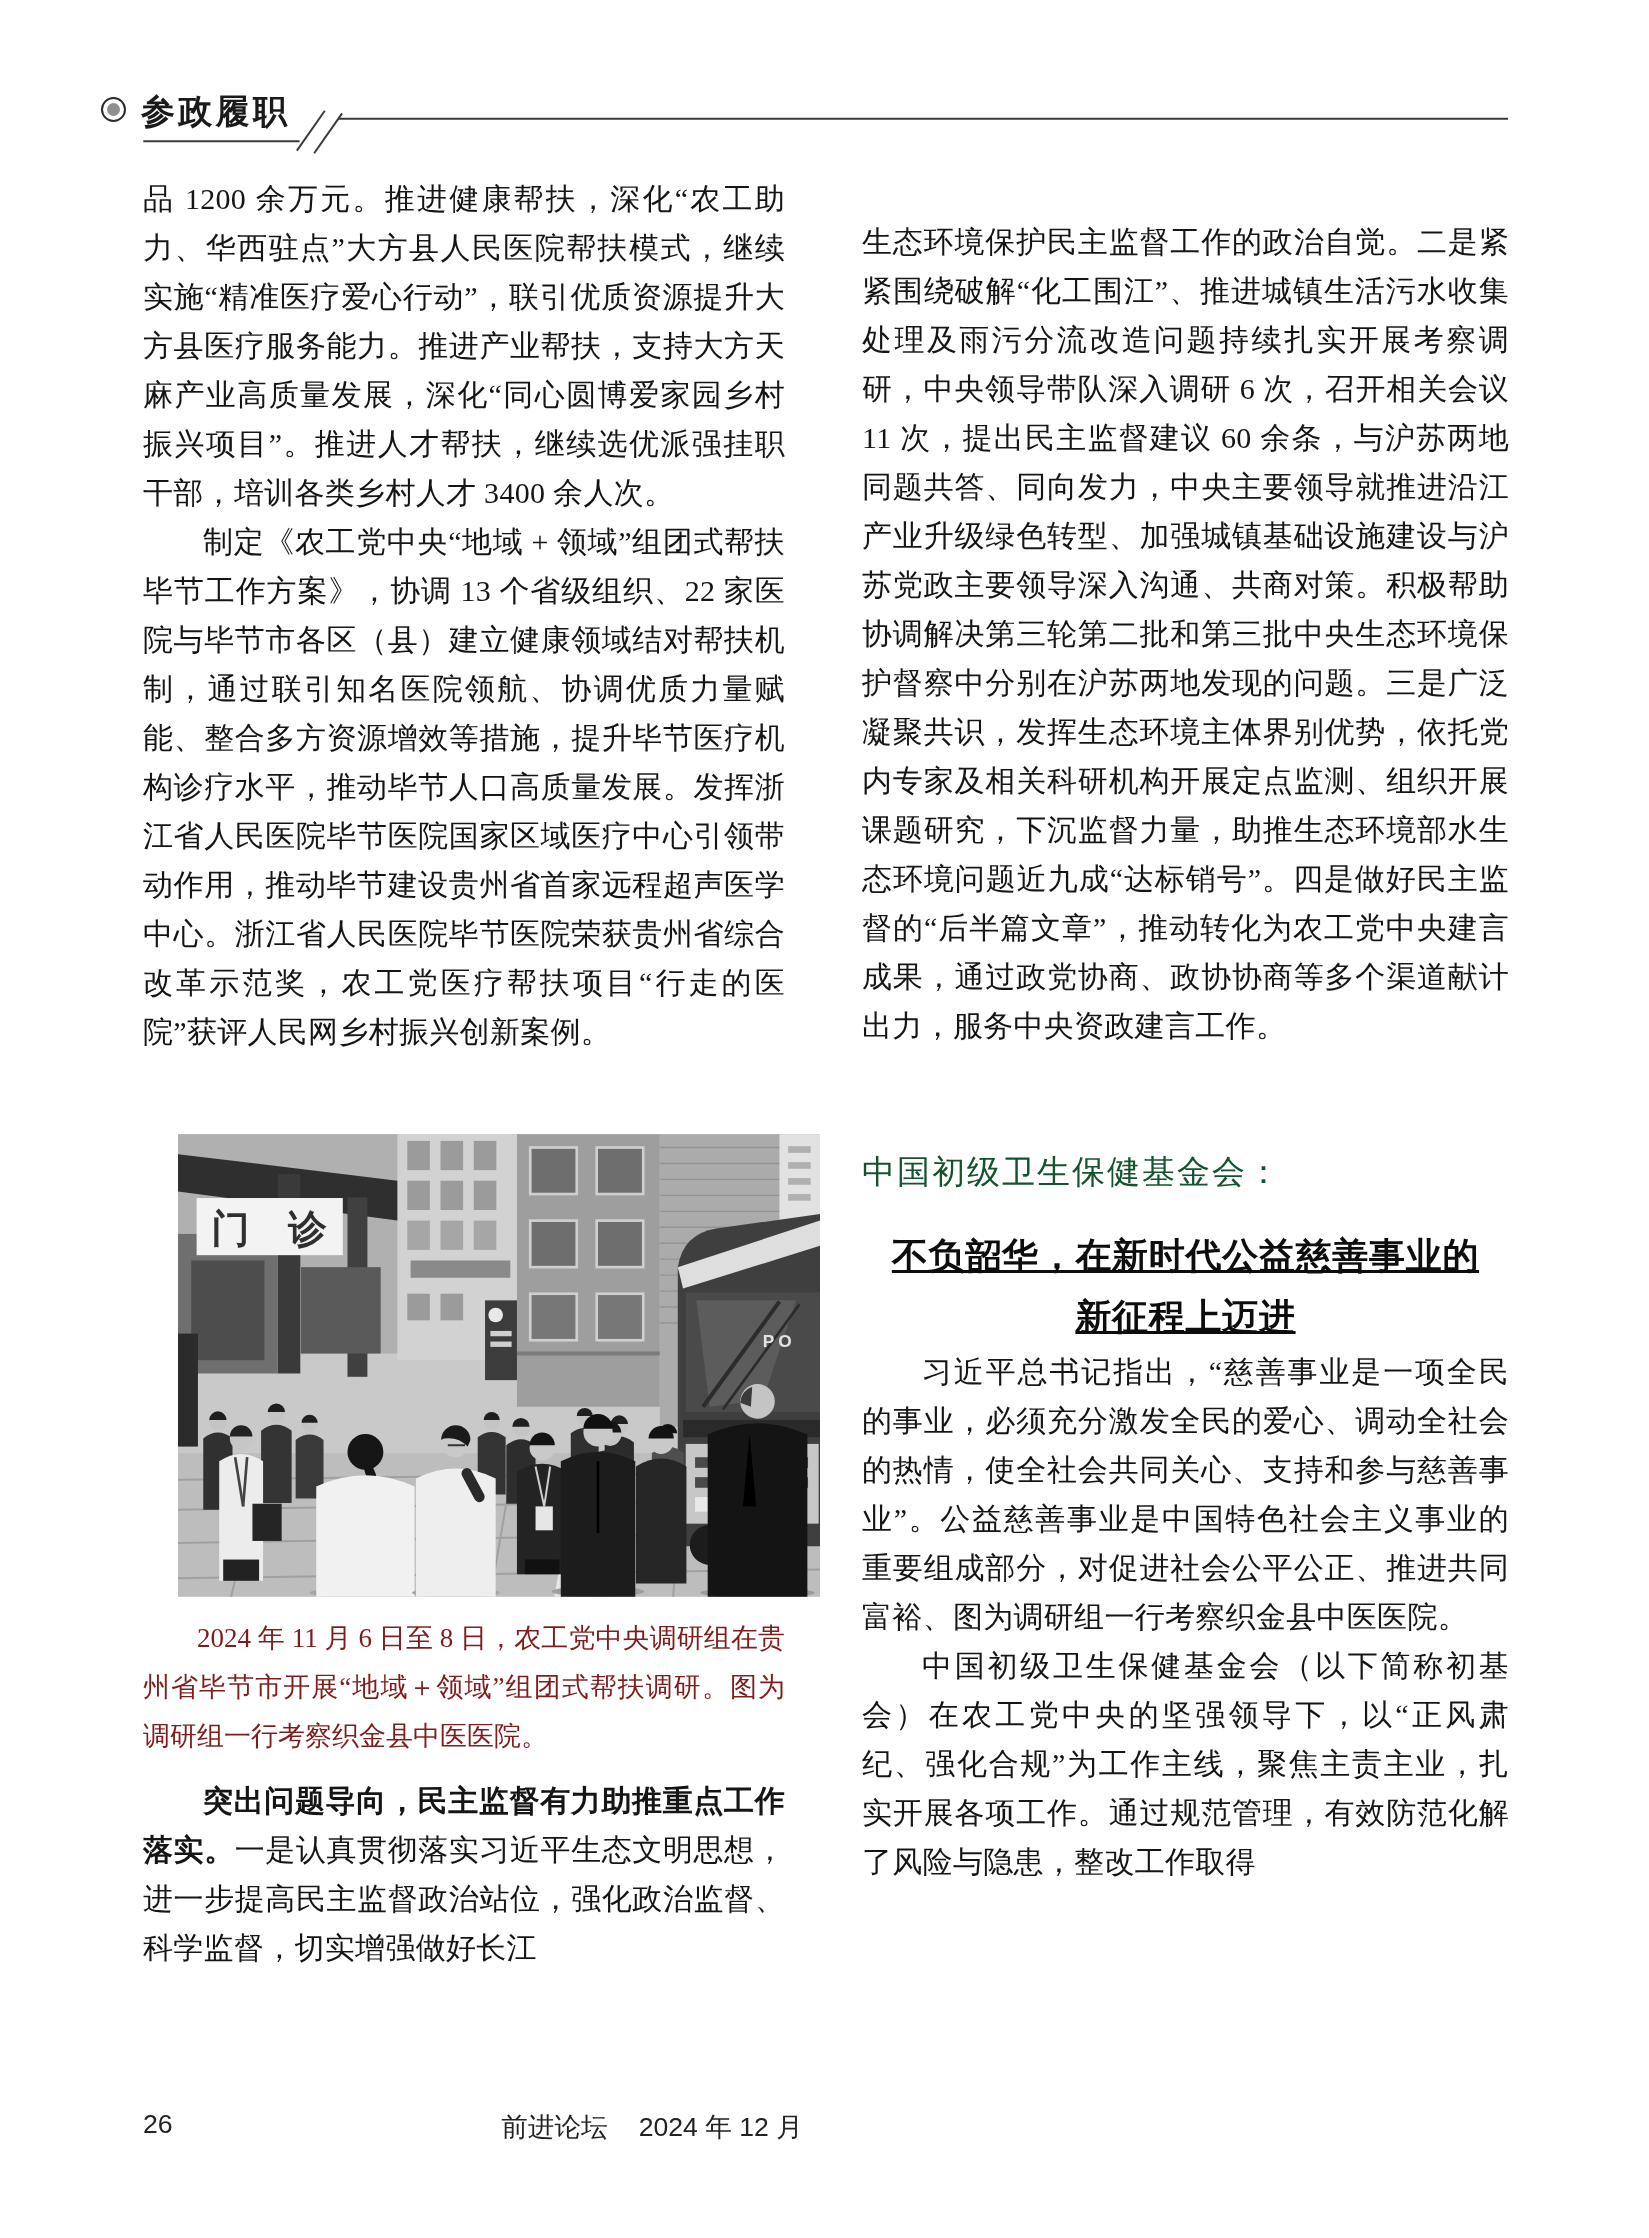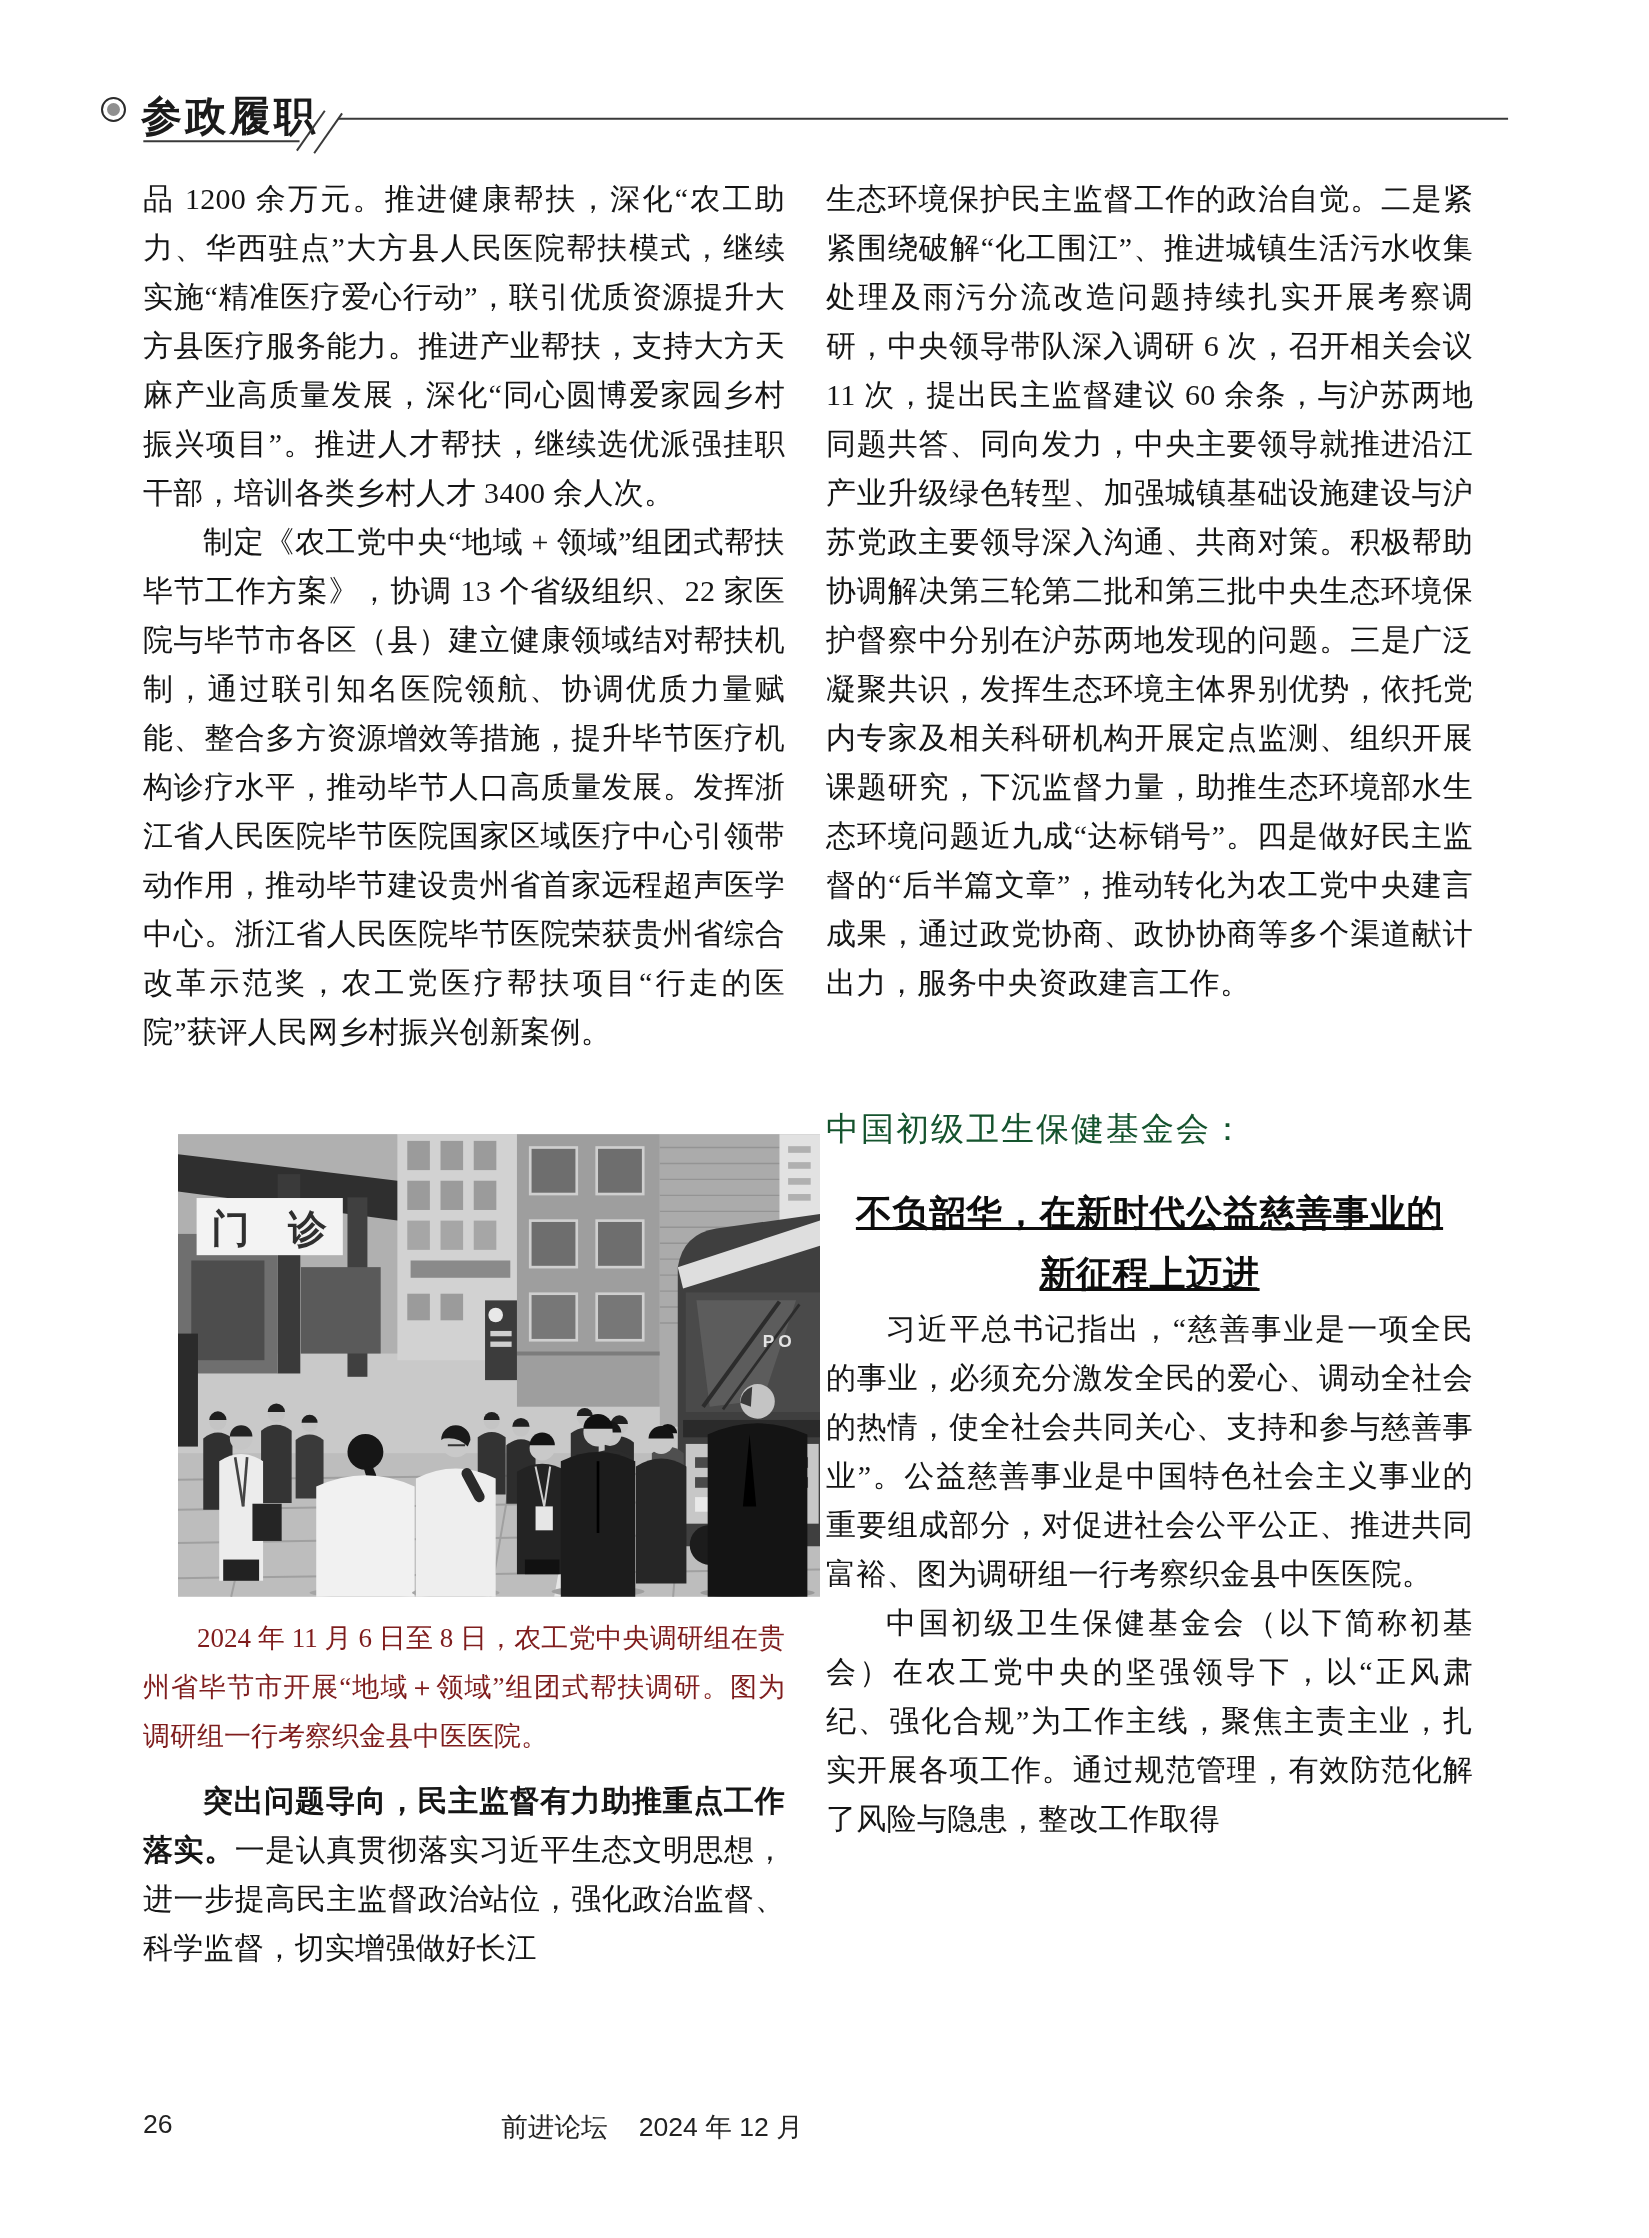--- a/index.html
+++ b/index.html
@@ -14,27 +14,27 @@
   
   .hdr-dot{
     position:absolute;left:101px;top:97px;width:25px;height:25px;
     border:2px solid #2b2b2b;border-radius:50%;box-sizing:border-box;
     display:flex;align-items:center;justify-content:center;background:#fff;
   }
   .hdr-dot-inner{width:13.3px;height:13.3px;border-radius:50%;background:#8f8f8f;}
   .hdr-title{
     position:absolute;left:141px;top:89px;
     font-family:"Liberation Sans","DejaVu Sans",sans-serif;
-    font-size:41px;font-weight:bold;letter-spacing:3.3px;color:#1a1a1a;
+    font-size:34px;font-weight:bold;letter-spacing:3.3px;color:#1a1a1a;
   }
   .hdr-rule{position:absolute;left:140px;top:100px;}
   
   .col{position:absolute;top:174px;}
   .col-left{left:143px;width:642px;}
-  .col-right{left:826px;width:647px;}
+  .col-right{left:862px;width:647px;margin-top:43px;}
   p.body{
     margin:0;font-size:30px;line-height:49px;
     text-align:justify;text-align-last:left;
     letter-spacing:0.3px;
   }
   p.indent{text-indent:2em;}
   .lead-bold{font-weight:bold;}
   
   figure.photo{margin:78px 0 0 0;width:642px;height:463px;padding-left:35px;}
   figcaption,

